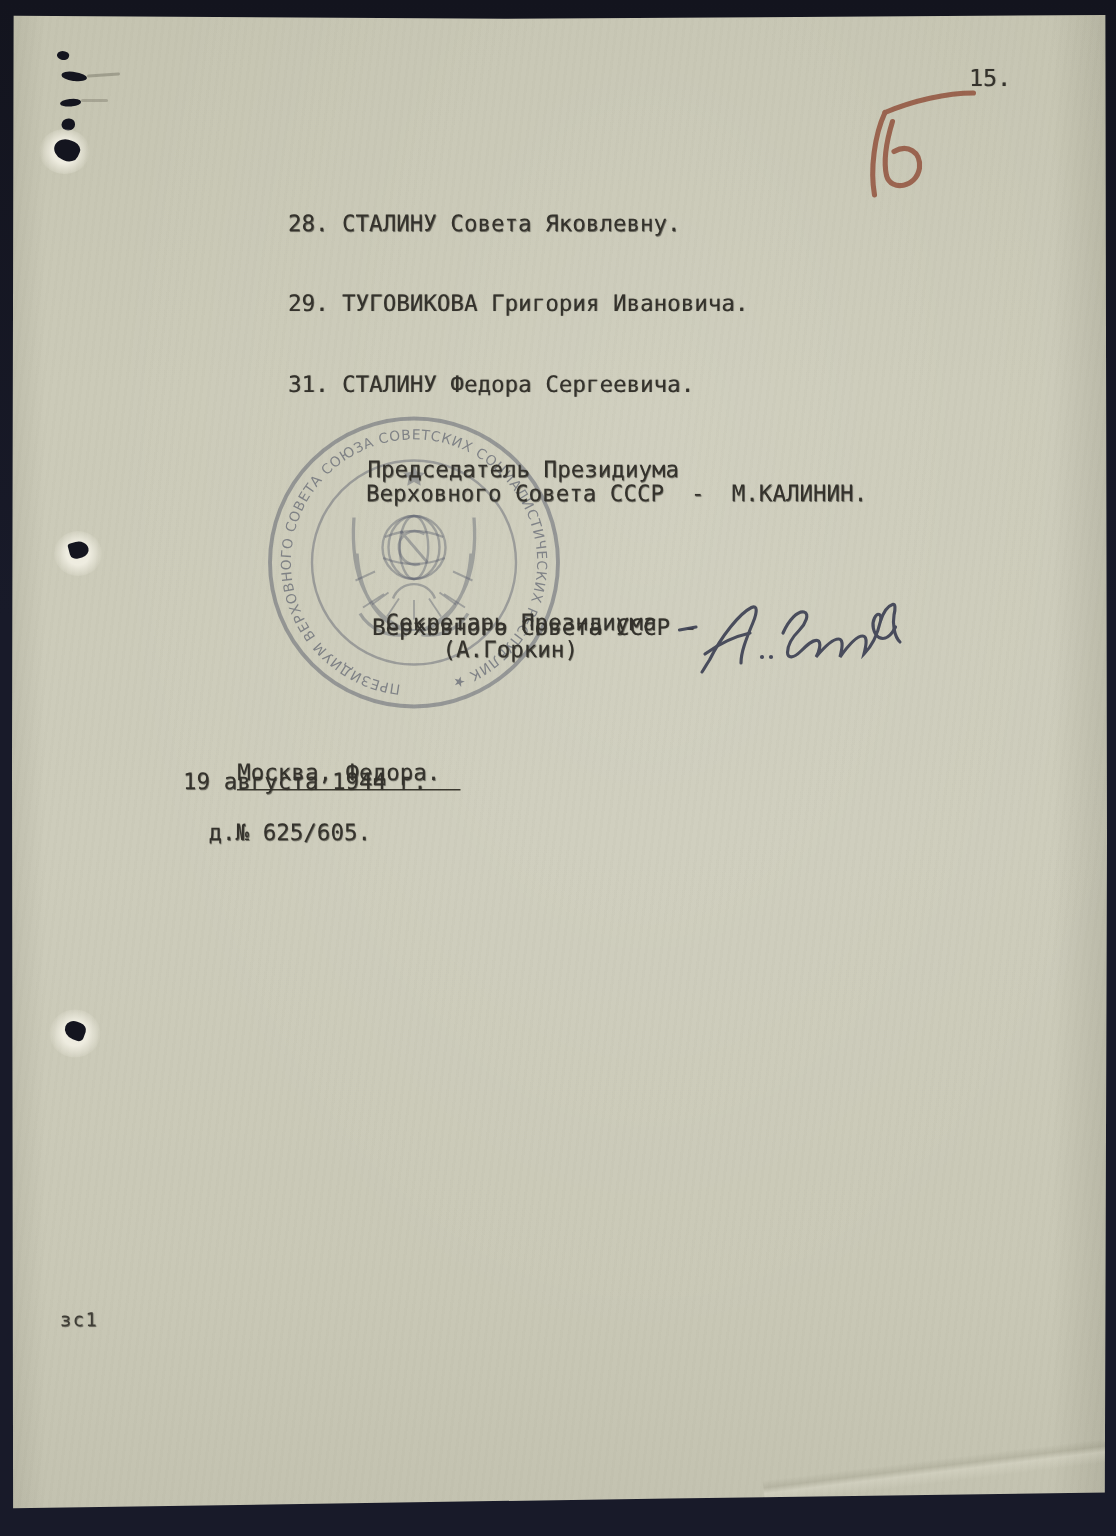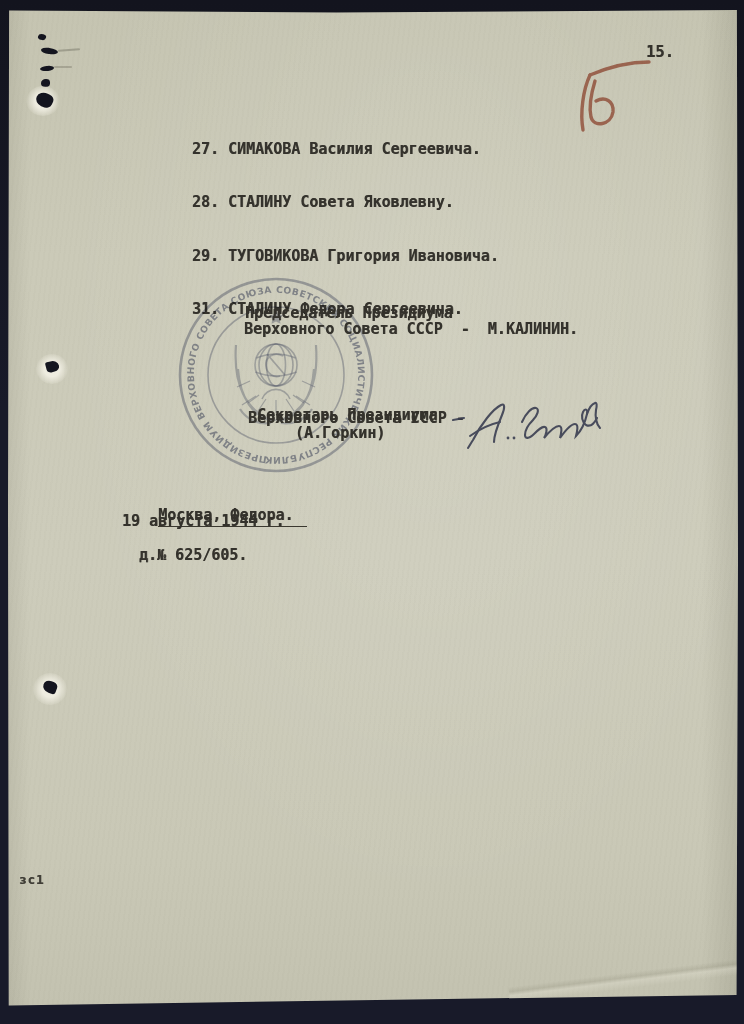--- a/index.html
+++ b/index.html
@@ -1,18 +1,18 @@
 <!DOCTYPE html>
 <html><head>
 <meta charset="utf-8">
 <style>
   html,body{margin:0;padding:0;background:#14151f;}
   .scene{position:relative;width:744px;height:1024px;overflow:hidden;
     background:linear-gradient(180deg,#13141e 0%,#181a29 40%,#181a29 100%);
-    font-family:"DejaVu Sans Mono",monospace;font-weight:bold;}
+    font-family:"DejaVu Sans Mono",monospace;}
   .paper{position:absolute;left:8px;top:8px;width:730px;height:1000px;
     background:
       radial-gradient(ellipse at 58% 30%, rgba(255,255,255,0.10), rgba(255,255,255,0) 62%),
       linear-gradient(90deg, rgba(80,78,62,0.10) 0%, rgba(80,78,62,0) 3%),
       linear-gradient(270deg, rgba(80,78,62,0.14) 0%, rgba(80,78,62,0) 5%),
       linear-gradient(180deg,#c5c4b1 0%,#cbcab8 25%,#cdccbb 55%,#c9c8b6 85%,#c3c2b0 100%);
     clip-path:polygon(0.15% 0.25%, 45% 0.45%, 99.85% 0.2%, 100% 55%, 99.8% 98.7%, 60% 99.1%, 0.1% 99.75%, 0 50%);
     box-shadow:0 0 18px rgba(0,0,0,0.55);}
   .grain{position:absolute;inset:0;pointer-events:none;
     background:repeating-linear-gradient(97deg, rgba(110,108,88,0.025) 0 2px, rgba(0,0,0,0) 2px 5px);}
@@ -64,21 +64,20 @@
 
   <svg class="stamp-svg" style="left:555px;top:50px;" width="150" height="110" viewBox="0 0 150 110">
     <g fill="none" stroke="#ad4f38" stroke-width="3.4" stroke-linecap="round" opacity="0.85">
       <path d="M28 80 C25 63 28 40 35 25"></path>
       <path d="M35 25 C54 17 76 12 94 12"></path>
       <path d="M40 31 C36 44 34 58 36 67 C39 78 56 75 58 62 C59 51 50 46 41 51"></path>
     </g>
   </svg>
 
   <div class="typed" style="left:192px;top:111px;">
-    <div class="list-row"><span class="num">27.</span><span>СИМАКОВА Василия Сергеевича.</span></div>
     <div class="list-row"><span class="num">28.</span><span>СТАЛИНУ Совета Яковлевну.</span></div>
     <div class="list-row"><span class="num">29.</span><span>ТУГОВИКОВА Григория Ивановича.</span></div>
     <div class="list-row"><span class="num">31.</span><span>СТАЛИНУ Федора Сергеевича.</span></div>
   </div>
 
   <svg class="stamp-svg" style="left:170px;top:269px;" width="212" height="212" viewBox="0 0 212 212">
     <circle cx="106" cy="106" r="96" fill="none" stroke="rgba(86,93,128,0.50)" stroke-width="2.6"></circle>
     <circle cx="106" cy="106" r="68" fill="none" stroke="rgba(86,93,128,0.45)" stroke-width="1.6"></circle>
     <path id="ringPath" d="M 98 187.7 A 82 82 0 0 1 114 24.3 A 82 82 0 0 1 98 187.7" fill="none" stroke="none"></path>
     <text class="ring-text">
@@ -117,14 +116,14 @@
       <path d="M137 34 C139 28 142 24 145 23 C147 22 147 26 146 30 C145 36 146 44 150 48"></path>
     </g>
   </svg>
 
   <div class="typed" style="left:122px;top:492px;">
     <span class="underlined">Москва, Федора.</span>
   </div>
   <div class="typed" style="left:122px;top:514px;">19 августа 1944 г.</div>
   <div class="typed" style="left:139px;top:548px;">д.№ 625/605.</div>
 
-  <div class="typed" style="left:19px;top:872px;font-size:12.5px;letter-spacing:1px;color:#3f3d36;">зс1</div>
+  <div class="typed" style="left:40px;top:872px;font-size:12.5px;letter-spacing:1px;color:#3f3d36;">зс1</div>
 </div>
 
 </body></html>

